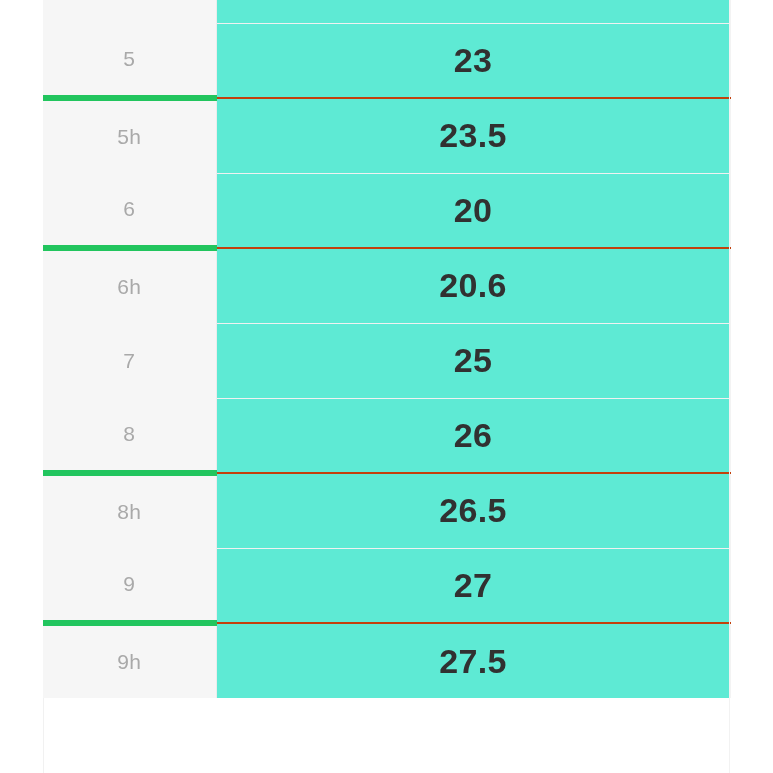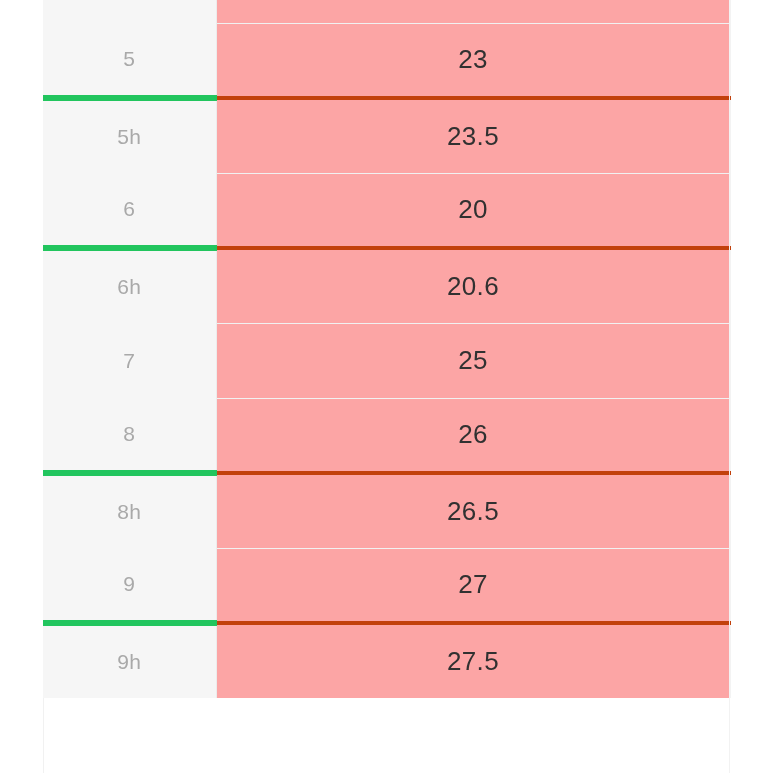--- a/index.html
+++ b/index.html
@@ -57,31 +57,31 @@
     letter-spacing: 0.2px;
     border-right: 1px solid #ececec;
   }
   
   .cell-size.pair-start {
     border-top: 6px solid #22c55e;
   }
 
   
   .cell-value {
-    background: #fca5a5;
+    background: #5eead4;
     color: #313131;
-    font-size: 26px;
-    font-weight: 400;
+    font-size: 34px;
+    font-weight: 700;
     letter-spacing: 0.3px;
     border-top: 1px solid #f1f1f1;
   }
 
   
   .cell-value.pair-start {
-    border-top: 4px solid #c2410c;
+    border-top: 2px solid #c2410c;
   }
 
   
   #size-table tr td.cell-value { border-right: 1px solid #f3f3f3; }
 
   
   #left-edge {
     position: absolute;
     left: 43px;
     top: 0;

